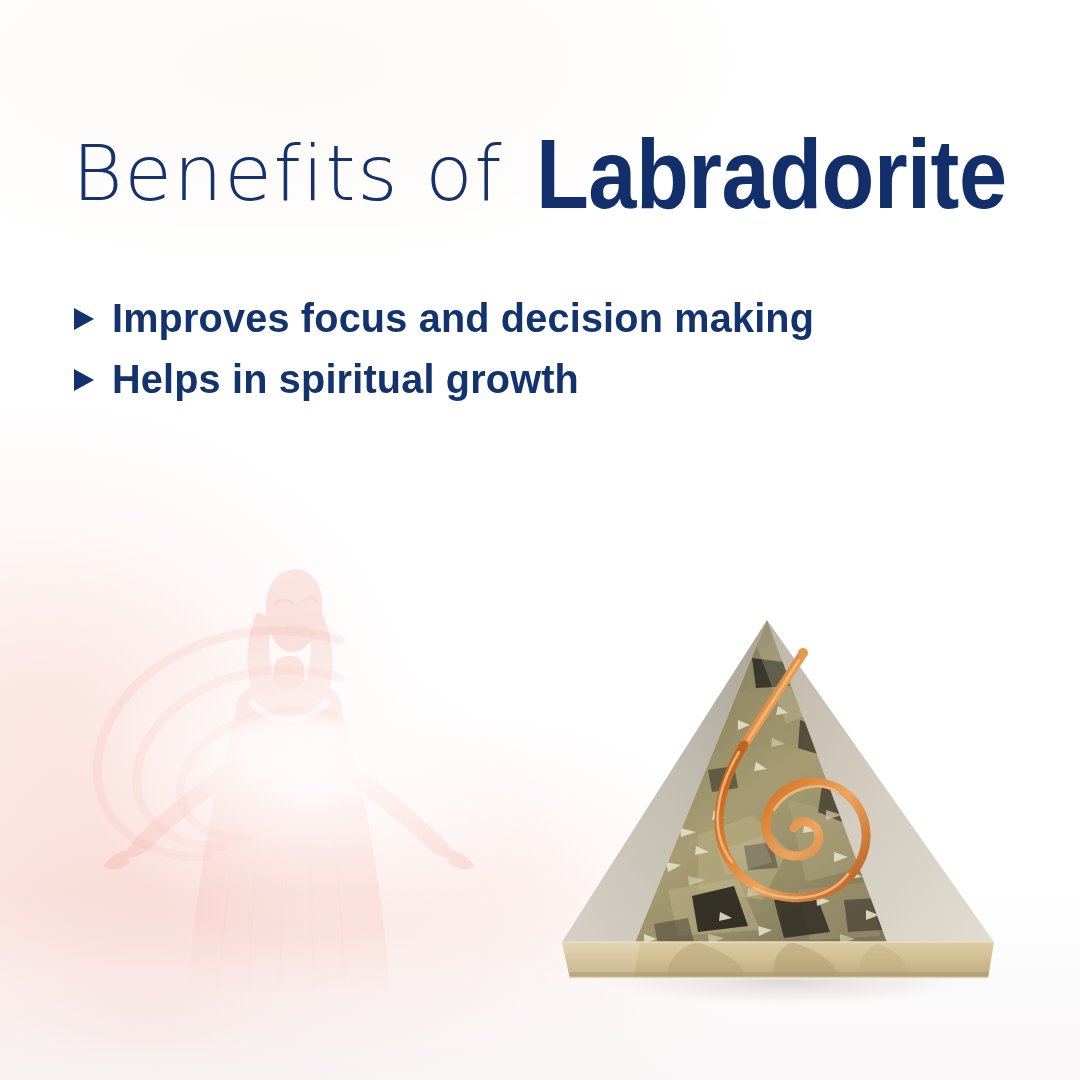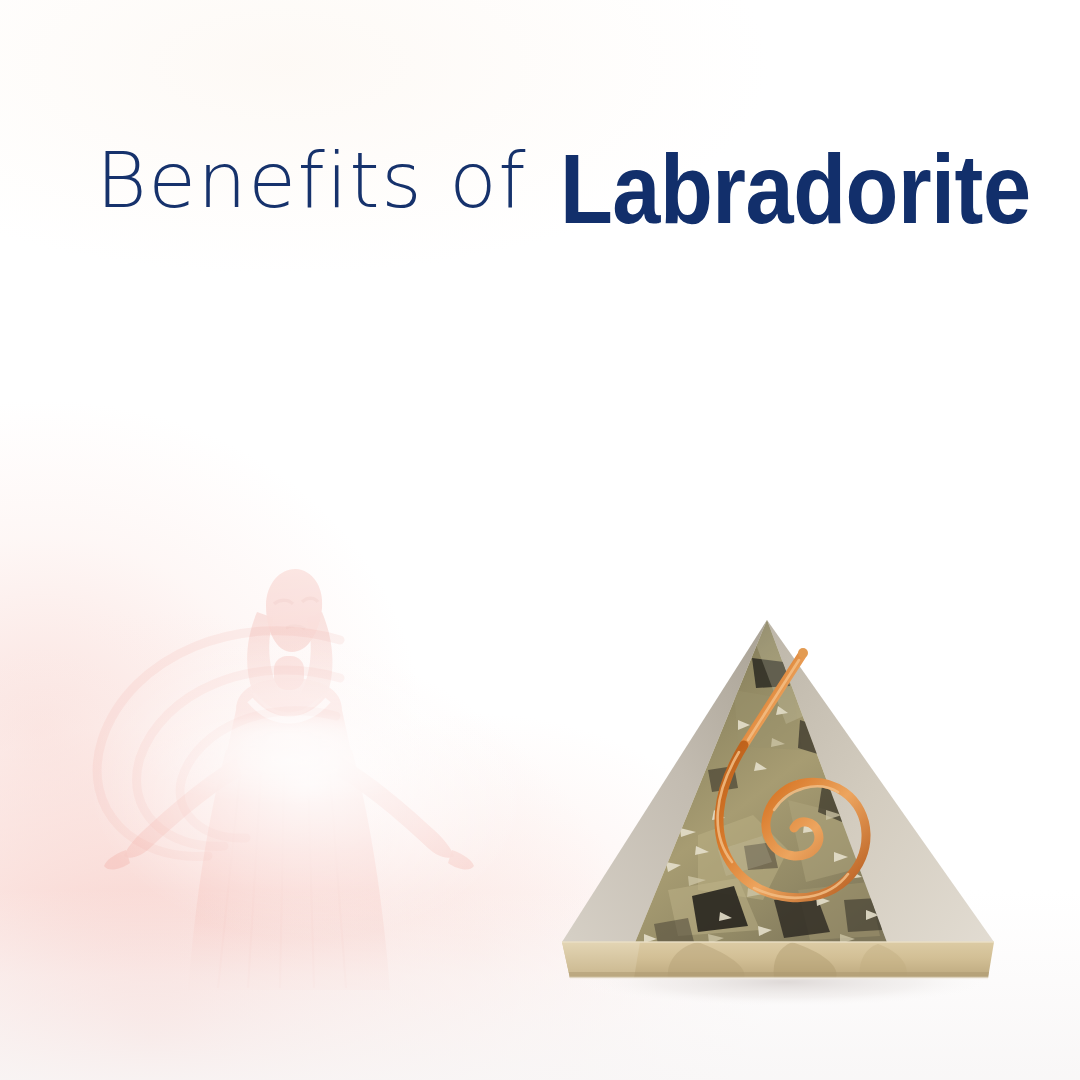--- a/index.html
+++ b/index.html
@@ -84,25 +84,24 @@
     background:
       radial-gradient(ellipse 300px 210px at 52% 46%,
          rgba(255,255,255,0.82) 0%,
          rgba(255,255,255,0.34) 46%,
          rgba(255,255,255,0) 74%);
   }
 
   
   .heading {
     position:absolute;
-    left:72px; top:143px;
+    left:72px; top:128px;
     display:flex;
-    align-items:flex-start;
+    align-items:center;
     white-space:nowrap;
-    margin-left:24px;
   }
   .heading-light {
     font-family:"DejaVu Sans", sans-serif;
     font-weight:300;
     font-size:76px;
     letter-spacing:1.5px;
     color:#16326C;
     line-height:1;
     transform:scaleX(1.02);
     transform-origin:left center;
@@ -248,20 +247,36 @@
   <div class="woman-fade"></div>
 
   <div class="bg-floor"></div>
 
   <h1 class="heading">
     <span class="heading-light">Benefits of</span>
     <span class="heading-bold">Labradorite</span>
   </h1>
 
   <ul class="benefit-list">
+    <li class="benefit-item">
+      <span class="bullet-icon">
+        <svg width="20" height="22" viewBox="0 0 20 22">
+            <polygon points="0,0 20,11 0,22" fill="#12336E"></polygon>
+          </svg>
+      </span>
+      <span class="benefit-text">Improves focus and decision making</span>
+    </li>
+    <li class="benefit-item">
+      <span class="bullet-icon">
+        <svg width="20" height="22" viewBox="0 0 20 22">
+            <polygon points="0,0 20,11 0,22" fill="#12336E"></polygon>
+          </svg>
+      </span>
+      <span class="benefit-text">Helps in spiritual growth</span>
+    </li>
   </ul>
 
   <div class="pyramid-wrap">
     <svg viewBox="0 0 460 420" xmlns="http://www.w3.org/2000/svg">
       <defs>
         <linearGradient id="frontFace" x1="0.2" y1="0" x2="0.8" y2="1">
           <stop offset="0%" stop-color="#6E6750"></stop>
           <stop offset="22%" stop-color="#8E8661"></stop>
           <stop offset="52%" stop-color="#A79C72"></stop>
           <stop offset="78%" stop-color="#938A66"></stop>

